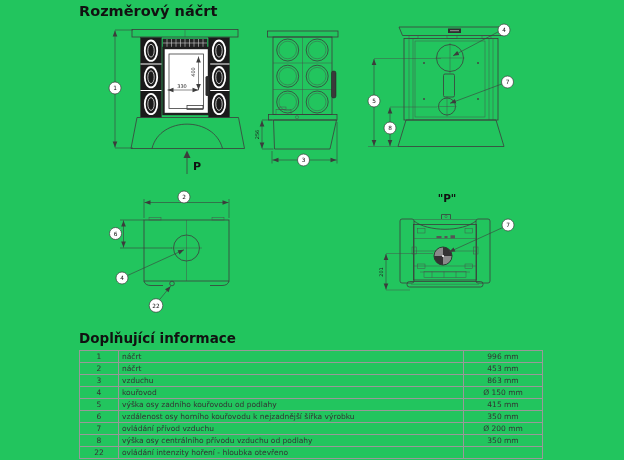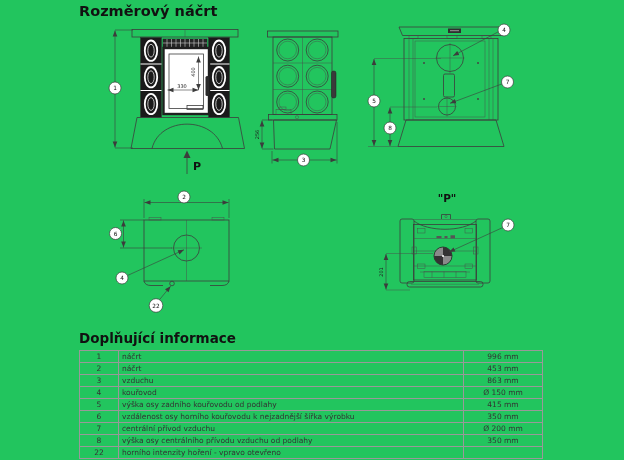--- a/index.html
+++ b/index.html
@@ -336,32 +336,32 @@
   </tr>
 
   <tr>
     <td class="c-num">6</td>
     <td class="c-desc">vzdálenost osy horního kouřovodu k nejzadnější šířka výrobku</td>
     <td class="c-val">350 mm</td>
   </tr>
 
   <tr>
     <td class="c-num">7</td>
-    <td class="c-desc">centrální přívod vzduchu</td>
+    <td class="c-desc">ovládání přívod vzduchu</td>
     <td class="c-val">Ø 200 mm</td>
   </tr>
 
   <tr>
     <td class="c-num">8</td>
     <td class="c-desc">výška osy centrálního přívodu vzduchu od podlahy</td>
     <td class="c-val">350 mm</td>
   </tr>
 
   <tr>
     <td class="c-num">22</td>
-    <td class="c-desc">horního intenzity hoření - vpravo otevřeno</td>
+    <td class="c-desc">ovládání intenzity hoření - hloubka otevřeno</td>
     <td class="c-val"></td>
   </tr>
 </tbody>
     </table>
   </div>
 
 </div>
 
 </body></html>

